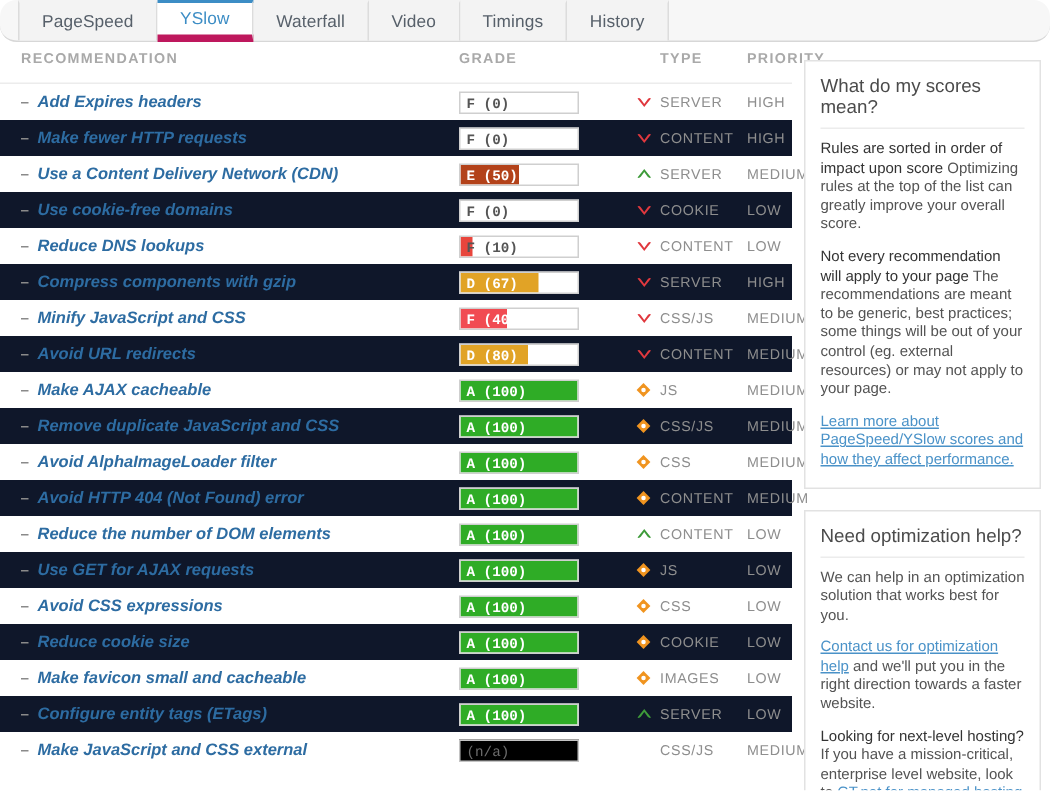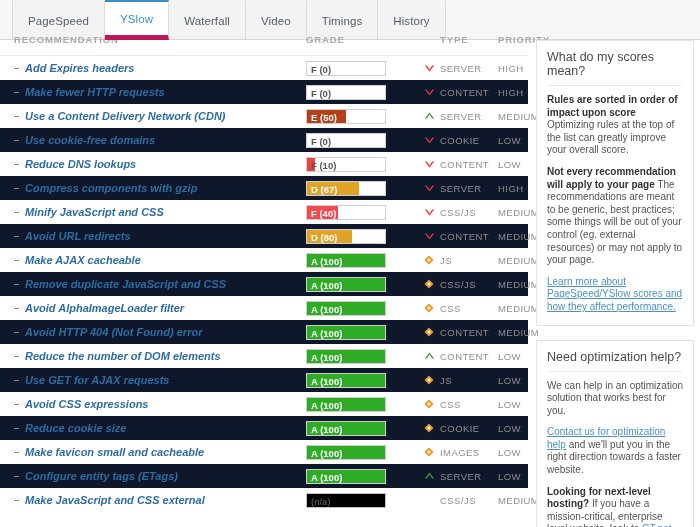--- a/index.html
+++ b/index.html
@@ -14,26 +14,27 @@
     position: relative;
     width: 700px; height: 527px;
     overflow: hidden;
     background: #ffffff;
   }
 
   
   .tabbar {
     position: absolute;
     left: 0; top: 0;
-    width: 700px; height: 40px;
+    width: 700px; height: 28px;
     border-bottom: 1px solid #d7d7d7;
     background: #f7f7f7;
     display: flex;
     align-items: stretch;
     padding-left: 12px;
+    border-radius: 11px;
   }
   .tab {
     display: flex;
     align-items: center;
     justify-content: center;
     padding: 0 15px;
     font-size: 11.5px;
     color: #57606a;
     background: #f3f3f3;
     border-right: 1px solid #dcdcdc;
@@ -120,20 +121,21 @@
   }
   .gradebar .glabel {
     position: absolute;
     left: 4px; top: 0;
     height: 15px;
     line-height: 15px;
     font-size: 9.5px;
     font-weight: bold;
     color: #555;
     white-space: nowrap;
+    font-family: Liberation Mono, monospace;
   }
   .gradebar.na {
     border: 1px solid #c4c4c4;
     background: #000000;
   }
   .gradebar.na .glabel { color: #6d6d6d; font-weight: normal; }
   .gradebar.light .glabel { color: #ffffff; }
 
   .arrow { width: 22px; text-align: center; line-height: 0; }
   .arrow svg { vertical-align: middle; }
@@ -165,21 +167,21 @@
     color: #4b4b4b;
     border-bottom: 1px solid #ececec;
   }
   .panel p {
     margin: 0 0 9px 0;
     font-size: 10px;
     line-height: 12.6px;
     color: #535353;
   }
   .panel p:last-child { margin-bottom: 0; }
-  .panel b { font-weight: bold; color: #333; }
+  .panel b { font-weight: normal; color: #333; }
   .panel a {
     color: #4a92c8;
     text-decoration: underline;
   }
 </style>
 </head>
 <body>
 
 <div id="app">
 

